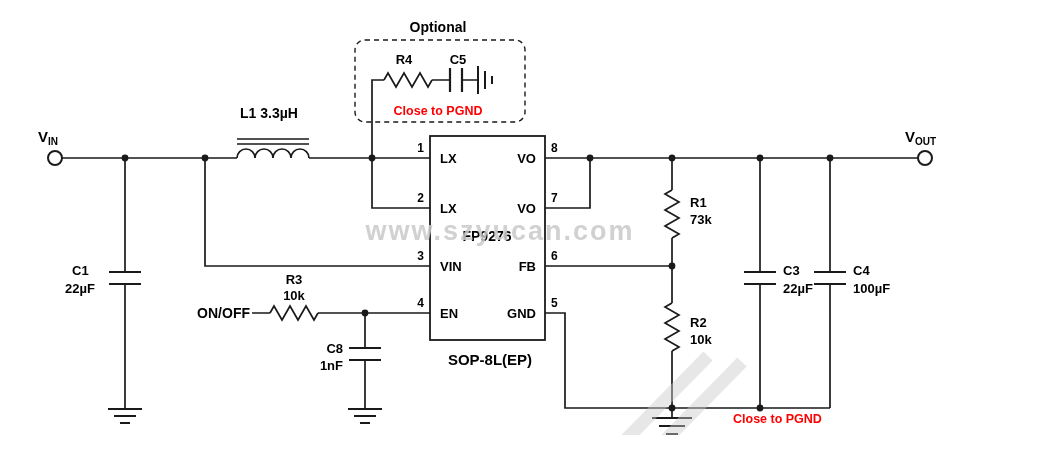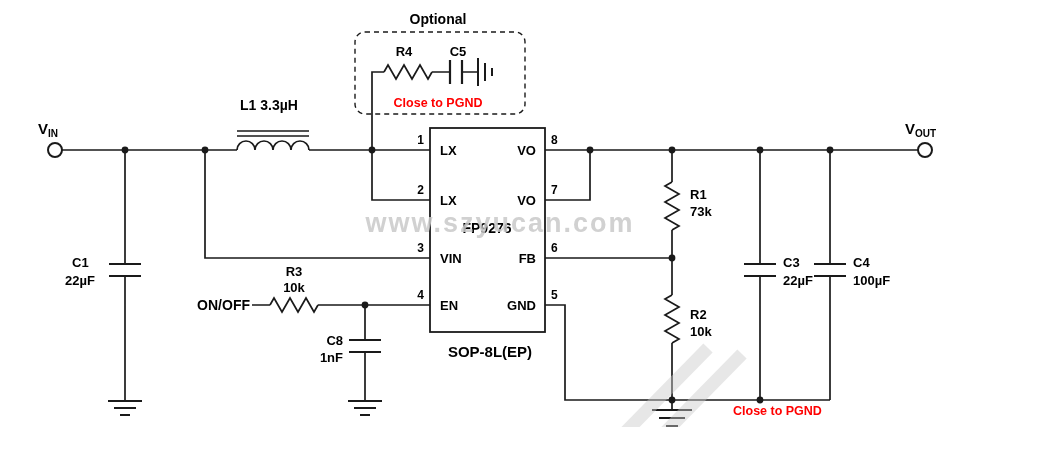--- a/index.html
+++ b/index.html
@@ -3,21 +3,21 @@
 <meta charset="utf-8">
 <style>
   :root{
     --wire:#1a1a1a;
     --note:#ff0000;
     --wm:#c9c9c9;
     --bg:#ffffff;
   }
   html,body{margin:0;padding:0;background:var(--bg);}
   .stage{position:relative;width:1044px;height:427px;background:var(--bg);overflow:hidden;
-         font-family:"Liberation Sans","DejaVu Sans",sans-serif;}
+         font-family:"Liberation Sans","DejaVu Sans",sans-serif;margin-top:8px;}
   svg{display:block;}
   .wire{stroke:var(--wire);stroke-width:1.7;fill:none;stroke-linejoin:miter;stroke-linecap:butt;}
   .plate{stroke:var(--wire);stroke-width:2.2;fill:none;stroke-linecap:butt;}
   .gnd{stroke:var(--wire);stroke-width:2;fill:none;stroke-linecap:butt;}
   .icbox{fill:#ffffff;stroke:var(--wire);stroke-width:1.8;}
   .optbox{fill:none;stroke:var(--wire);stroke-width:1.4;stroke-dasharray:5 4;}
   .dot{fill:var(--wire);stroke:none;}
   .term{fill:#ffffff;stroke:var(--wire);stroke-width:2;}
   .t{fill:#000000;font-family:"Liberation Sans","DejaVu Sans",sans-serif;}
   .b15{font-size:15px;font-weight:bold;}

